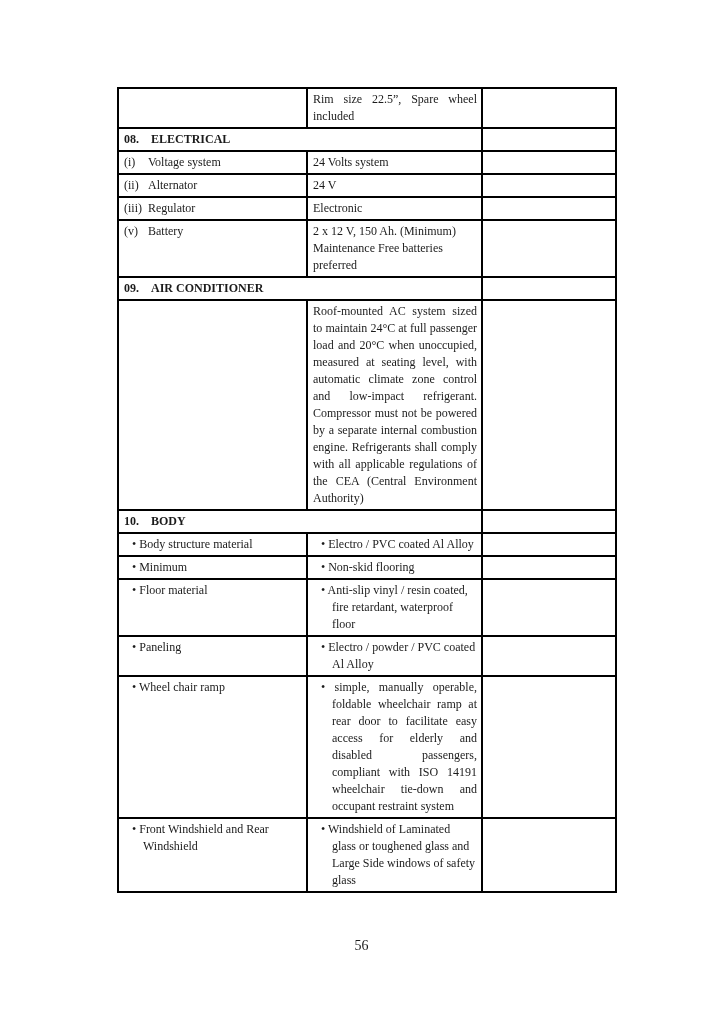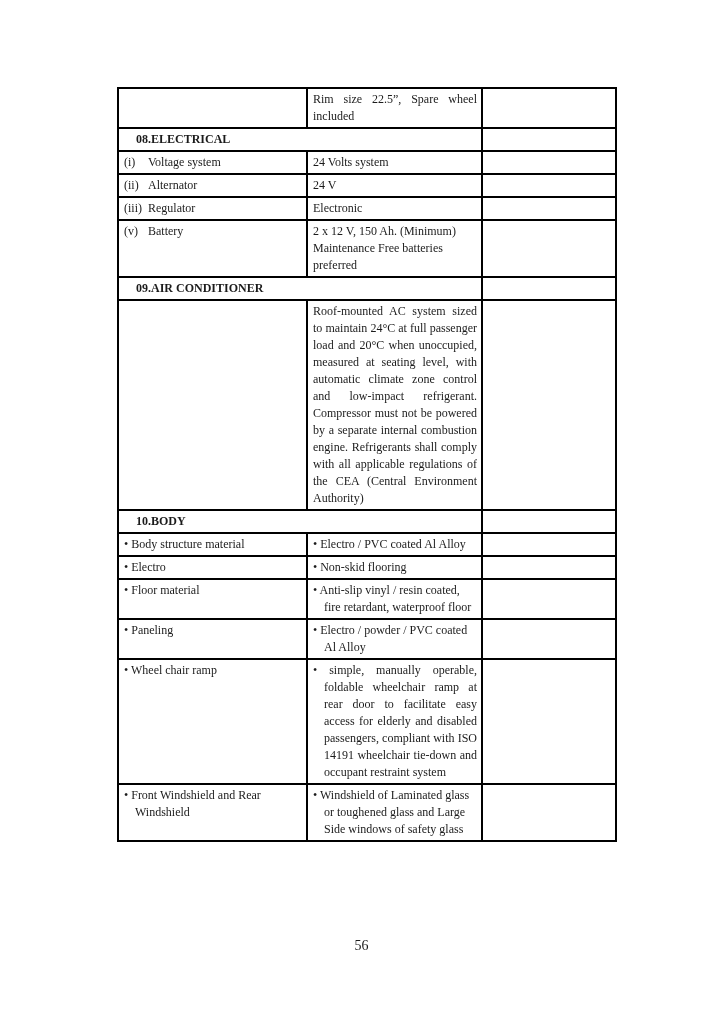--- a/index.html
+++ b/index.html
@@ -38,30 +38,30 @@
     word-wrap: break-word;
   }
   td.section-cell {
     font-weight: bold;
     padding-top: 3px;
     padding-bottom: 5px;
   }
   .sec-num {
     display: inline-block;
     width: 27px;
-    text-align: right;
   }
   .item-prefix {
     display: inline-block;
     width: 24px;
     text-indent: 0;
   }
   .hang {
     padding-left: 11px;
     text-indent: -11px;
+    margin-left: 8px;
   }
   .justify {
     text-align: justify;
   }
   .page-num {
     position: absolute;
     top: 938px;
     left: 0;
     width: 100%;
     text-align: center;
@@ -137,21 +137,21 @@
           <td>
             <div class="hang">• Body structure material</div>
           </td>
           <td>
             <div class="hang">• Electro / PVC coated Al Alloy</div>
           </td>
           <td></td>
         </tr>
         <tr>
           <td>
-            <div class="hang">• Electro</div>
+            <div class="hang">• Minimum</div>
           </td>
           <td>
             <div class="hang">• Non-skid flooring</div>
           </td>
           <td></td>
         </tr>
         <tr>
           <td>
             <div class="hang">• Floor material</div>
           </td>

